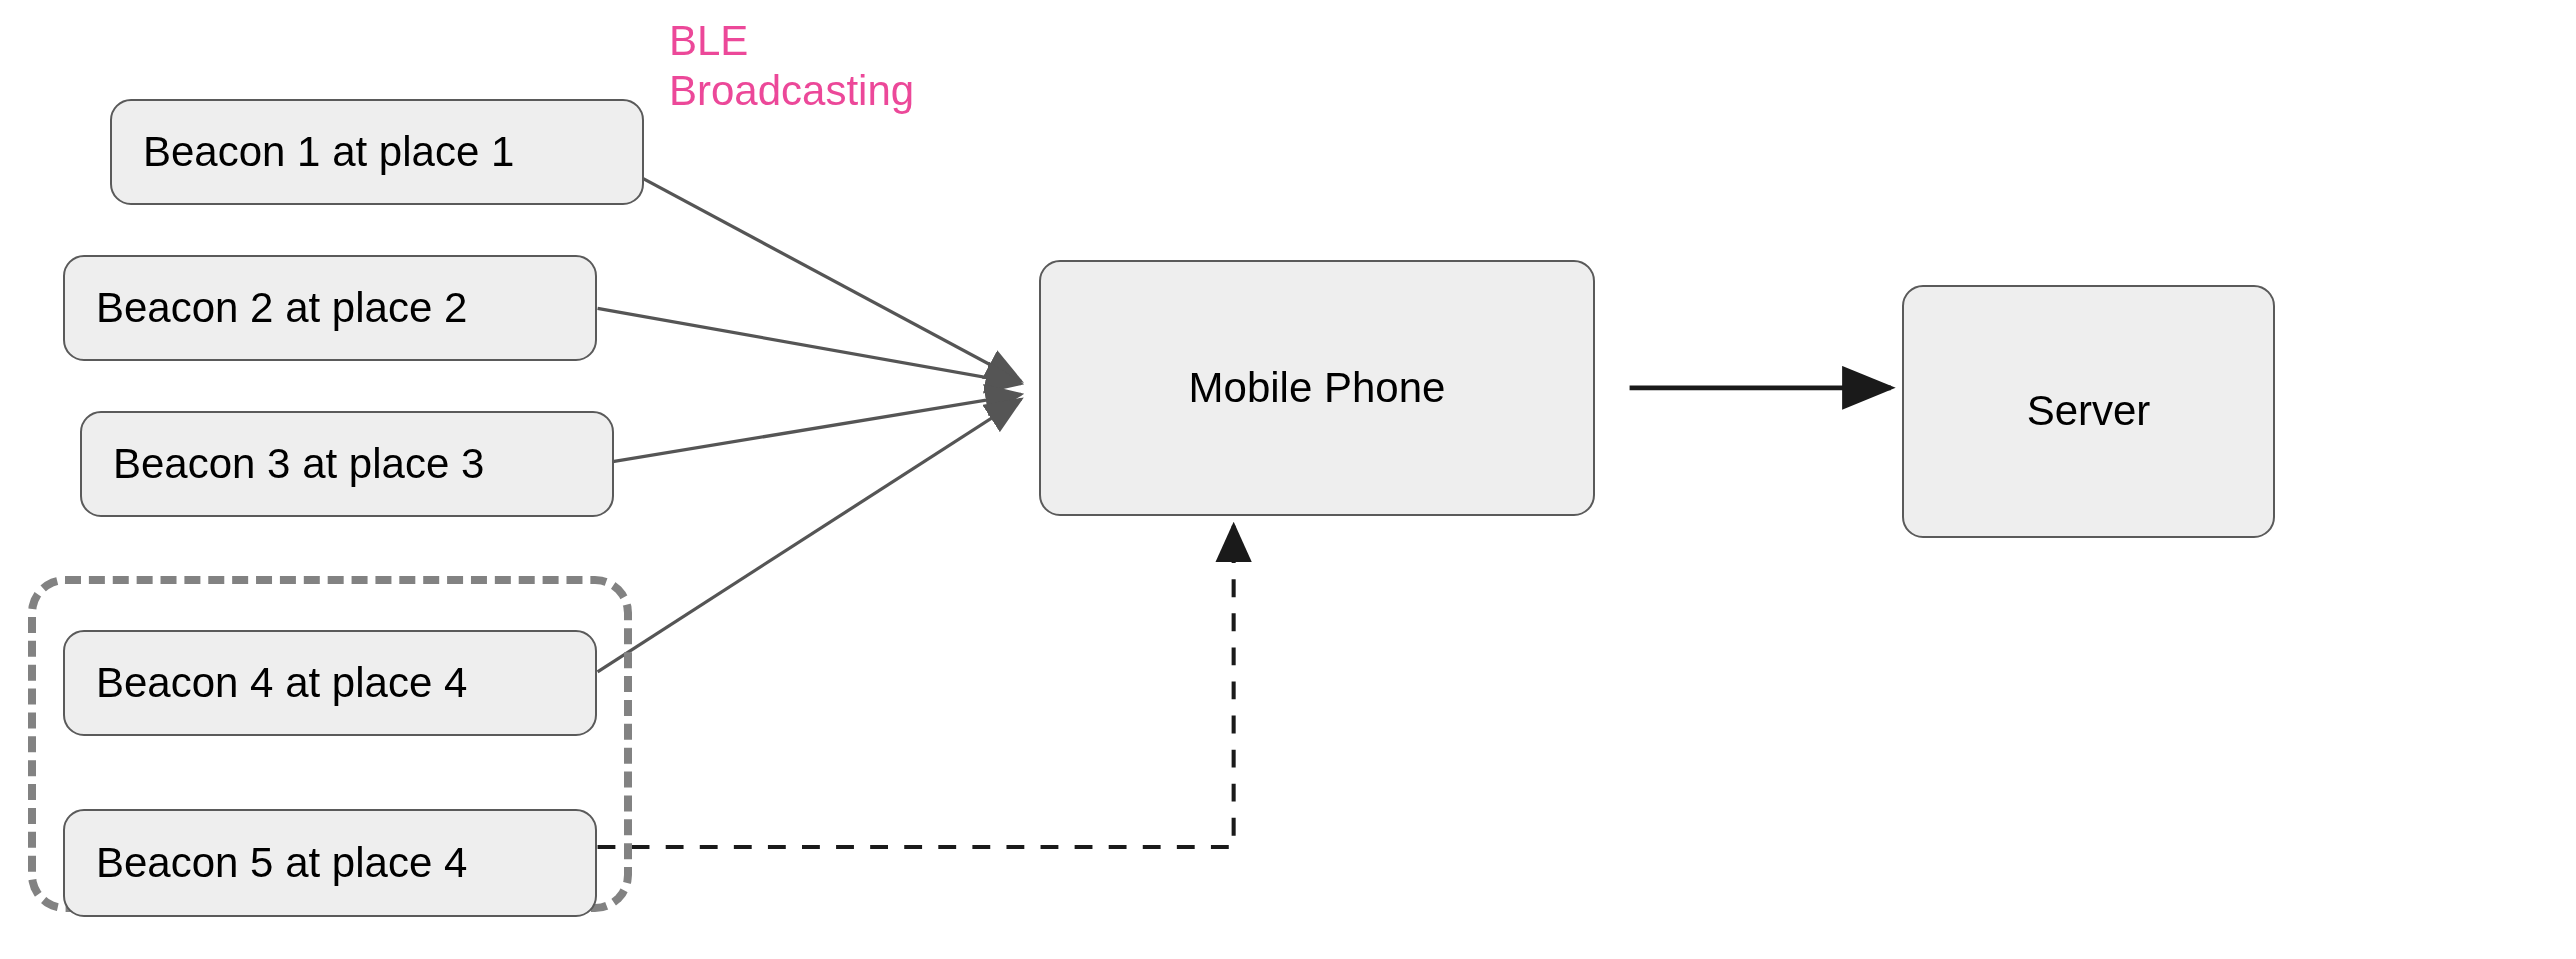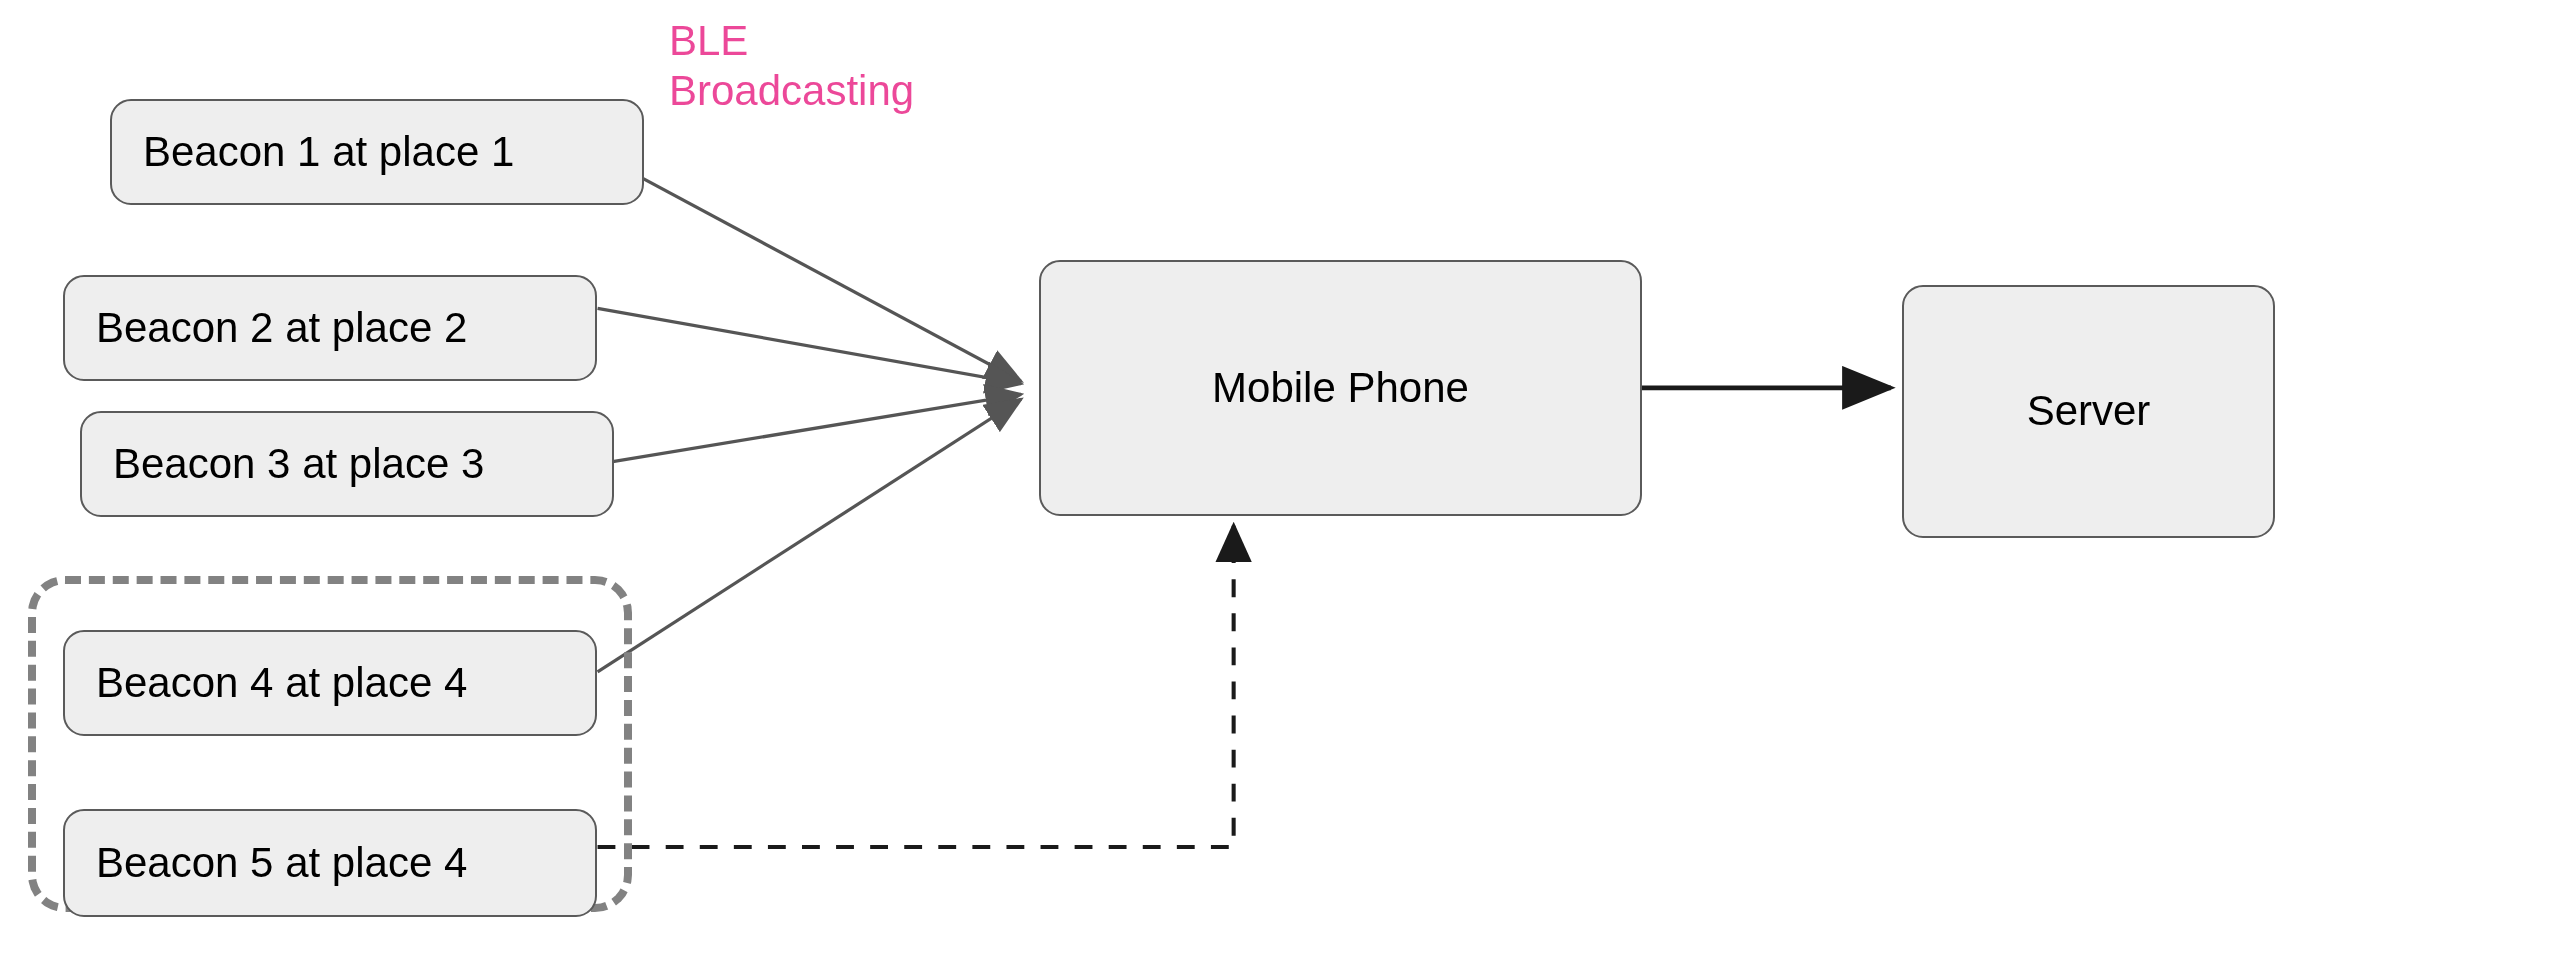--- a/index.html
+++ b/index.html
@@ -93,37 +93,37 @@
 
     <line x1="2008" y1="478" x2="2330" y2="478" stroke="#1a1a1a" stroke-width="6" marker-end="url(#arrow-black)"></line>
   </svg>
 
   <div class="group-dashed" style="left:28px; top:576px; width:604px; height:336px;"></div>
 
   <div class="node-box beacon" style="left:63px; top:99px; width:534px; height:106px;margin-left:47px;">
     <span>Beacon 1 at place 1</span>
   </div>
 
-  <div class="node-box beacon" style="left:63px; top:255px; width:534px; height:106px;margin-top:20px;">
+  <div class="node-box beacon" style="left:63px; top:255px; width:534px; height:106px;">
     <span>Beacon 2 at place 2</span>
   </div>
 
   <div class="node-box beacon" style="left:80px; top:411px; width:534px; height:106px;">
     <span>Beacon 3 at place 3</span>
   </div>
 
   <div class="node-box beacon" style="left:63px; top:618px; width:534px; height:106px;margin-top:12px;">
     <span>Beacon 4 at place 4</span>
   </div>
 
   <div class="node-box beacon" style="left:63px; top:773px; width:534px; height:108px;margin-top:36px;">
     <span>Beacon 5 at place 4</span>
   </div>
 
-  <div class="node-box wide" style="left:1039px; top:260px; width:603px; height:256px;">
+  <div class="node-box wide" style="left:1039px; top:260px; width:556px; height:256px;">
     <span>Mobile Phone</span>
   </div>
 
   <div class="node-box wide" style="left:1902px; top:261px; width:373px; height:253px;margin-top:24px;">
     <span>Server</span>
   </div>
 
   <div class="edge-label" style="left:669px; top:16px;">BLE
 Broadcasting</div>
 

